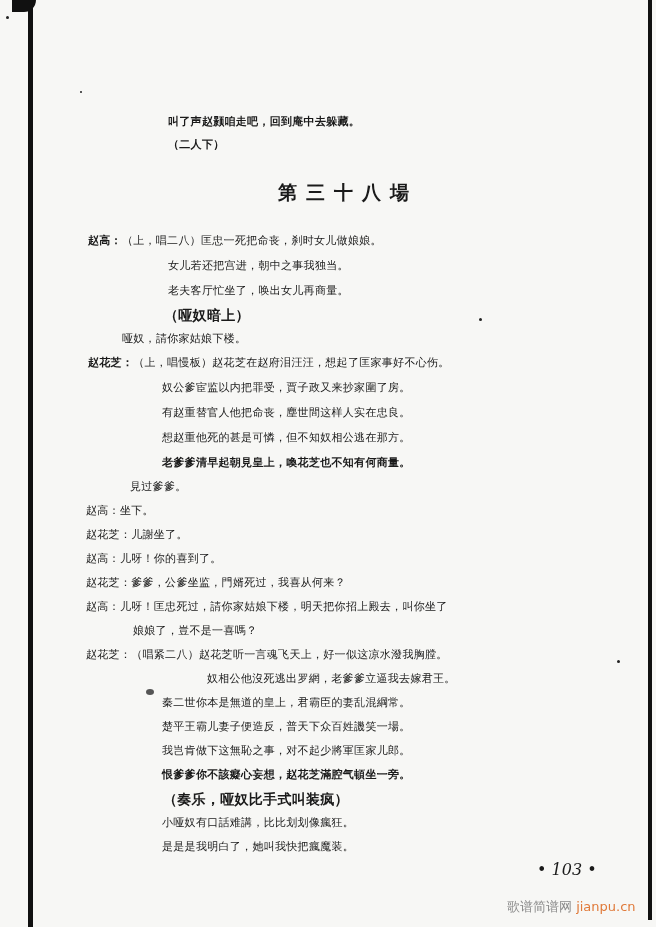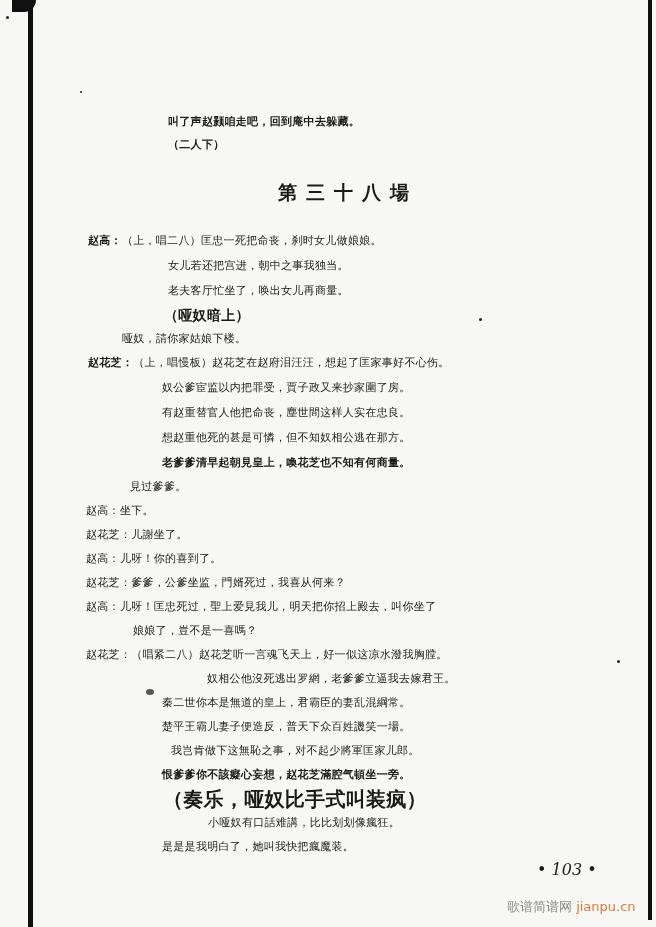--- a/index.html
+++ b/index.html
@@ -64,31 +64,31 @@
   <div class="line" style="left:162px;top:379px;">奴公爹宦监以内把罪受，賈子政又来抄家圍了房。</div>
   <div class="line" style="left:162px;top:404px;">有赵重替官人他把命丧，塵世間这样人实在忠良。</div>
   <div class="line" style="left:162px;top:429px;">想赵重他死的甚是可憐，但不知奴相公逃在那方。</div>
   <div class="line" style="left:162px;top:454px;font-weight:bold;">老爹爹清早起朝見皇上，喚花芝也不知有何商量。</div>
   <div class="line" style="left:130px;top:478px;">見过爹爹。</div>
 
   <div class="line" style="left:86px;top:502px;"><span>赵高：</span><span>坐下。</span></div>
   <div class="line" style="left:86px;top:526px;"><span>赵花芝：</span><span>儿謝坐了。</span></div>
   <div class="line" style="left:86px;top:550px;"><span>赵高：</span><span>儿呀！你的喜到了。</span></div>
   <div class="line" style="left:86px;top:574px;"><span>赵花芝：</span><span>爹爹，公爹坐监，門婿死过，我喜从何来？</span></div>
-  <div class="line" style="left:86px;top:598px;"><span>赵高：</span><span>儿呀！匡忠死过，聖上爱見我儿，明天把你招上殿去，叫你坐了</span></div>
+  <div class="line" style="left:86px;top:598px;"><span>赵高：</span><span>儿呀！匡忠死过，請你家姑娘下楼，明天把你招上殿去，叫你坐了</span></div>
   <div class="line" style="left:133px;top:622px;">娘娘了，豈不是一喜嗎？</div>
 
   <div class="line" style="left:86px;top:646px;"><span>赵花芝：</span><span>（唱紧二八）赵花芝听一言魂飞天上，好一似这凉水潑我胸膛。</span></div>
   <div class="line" style="left:162px;top:670px;margin-left:45px;">奴相公他沒死逃出罗網，老爹爹立逼我去嫁君王。</div>
   <div class="line" style="left:162px;top:694px;">秦二世你本是無道的皇上，君霸臣的妻乱混綱常。</div>
   <div class="line" style="left:162px;top:718px;">楚平王霸儿妻子便造反，普天下众百姓譏笑一場。</div>
-  <div class="line" style="left:171px;top:742px;">我岂肯做下这無恥之事，对不起少將軍匡家儿郎。</div>
+  <div class="line" style="left:162px;top:742px;">我岂肯做下这無恥之事，对不起少將軍匡家儿郎。</div>
   <div class="line" style="left:162px;top:766px;font-weight:bold;">恨爹爹你不該癡心妄想，赵花芝滿腔气頓坐一旁。</div>
-  <div class="line bold" style="left:163px;top:790px;font-size:20px;">（奏乐，哑奴比手式叫装疯）</div>
-  <div class="line" style="left:162px;top:814px;margin-left:46px;">小哑奴有口話难講，比比划划像瘋狂。</div>
+  <div class="line bold" style="left:163px;top:790px;font-size:14px;">（奏乐，哑奴比手式叫装疯）</div>
+  <div class="line" style="left:162px;top:814px;">小哑奴有口話难講，比比划划像瘋狂。</div>
   <div class="line" style="left:162px;top:838px;">是是是我明白了，她叫我快把瘋魔装。</div>
 </div>
 
 <div class="page-num">• 103 •</div>
 
 <div class="watermark">
   <span class="wm-cn">歌谱简谱网</span>
   <span class="wm-en">jianpu.cn</span>
 </div>
 

